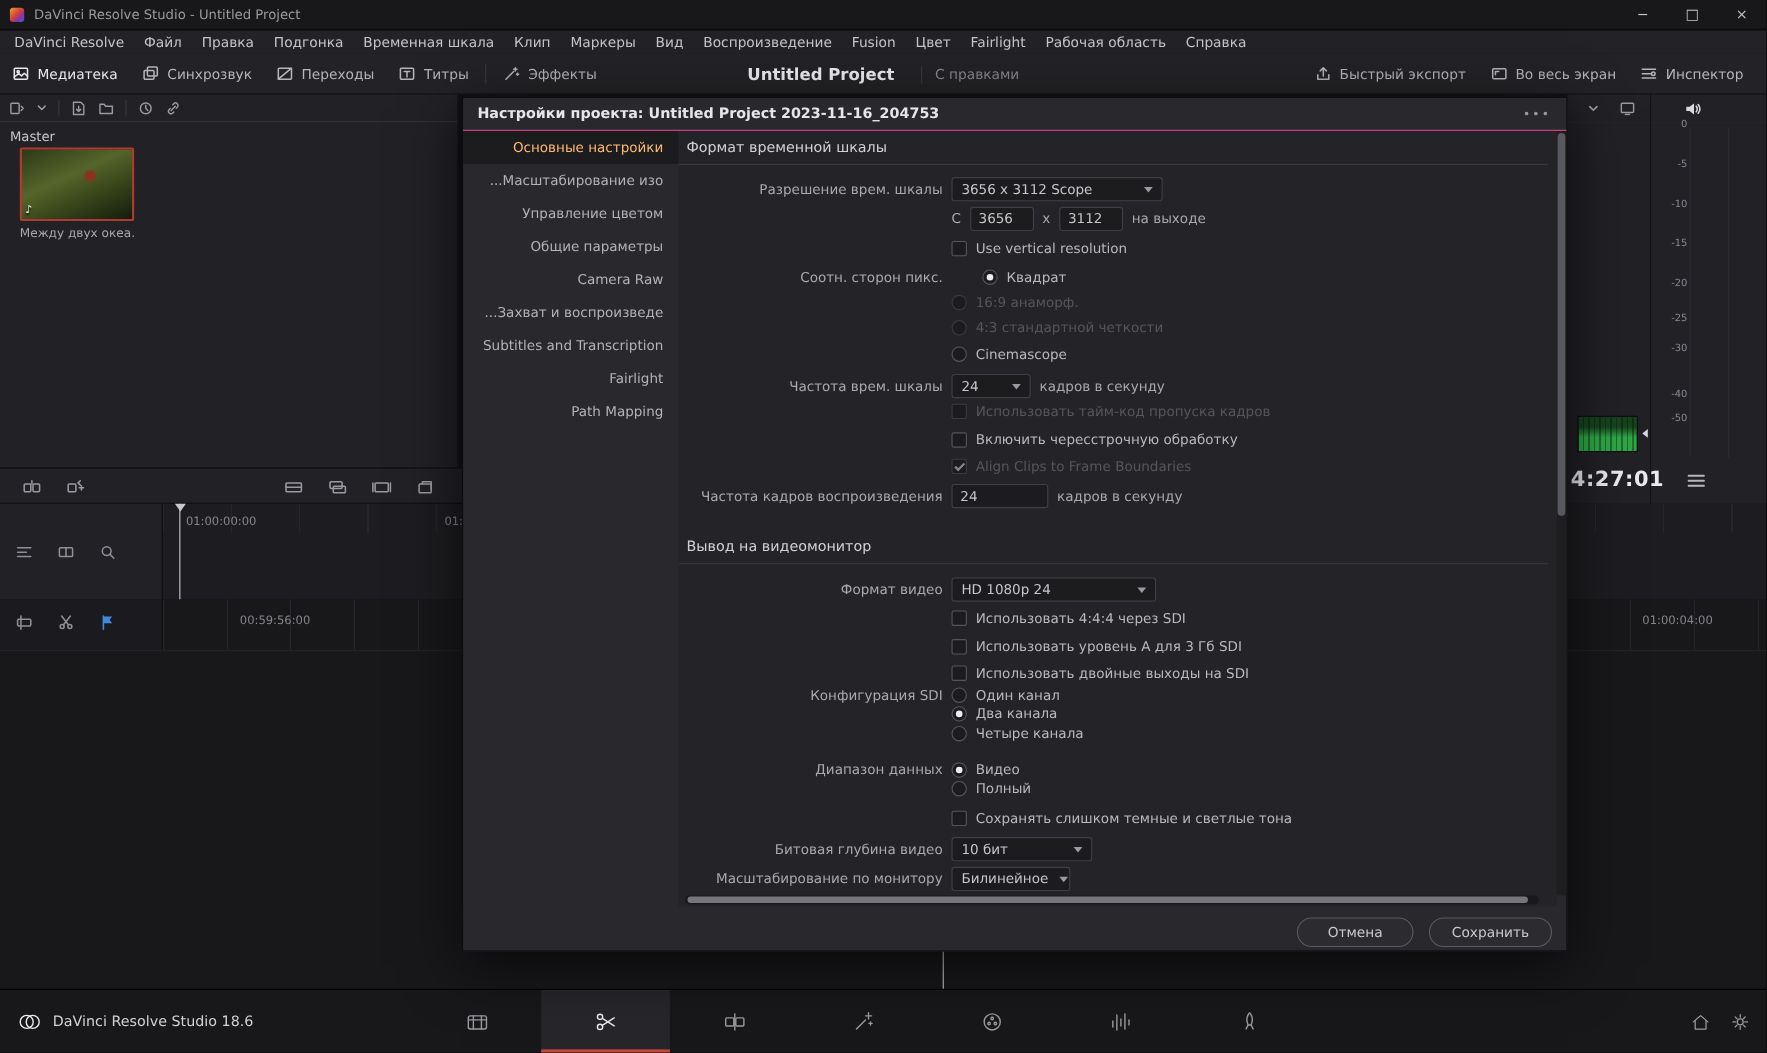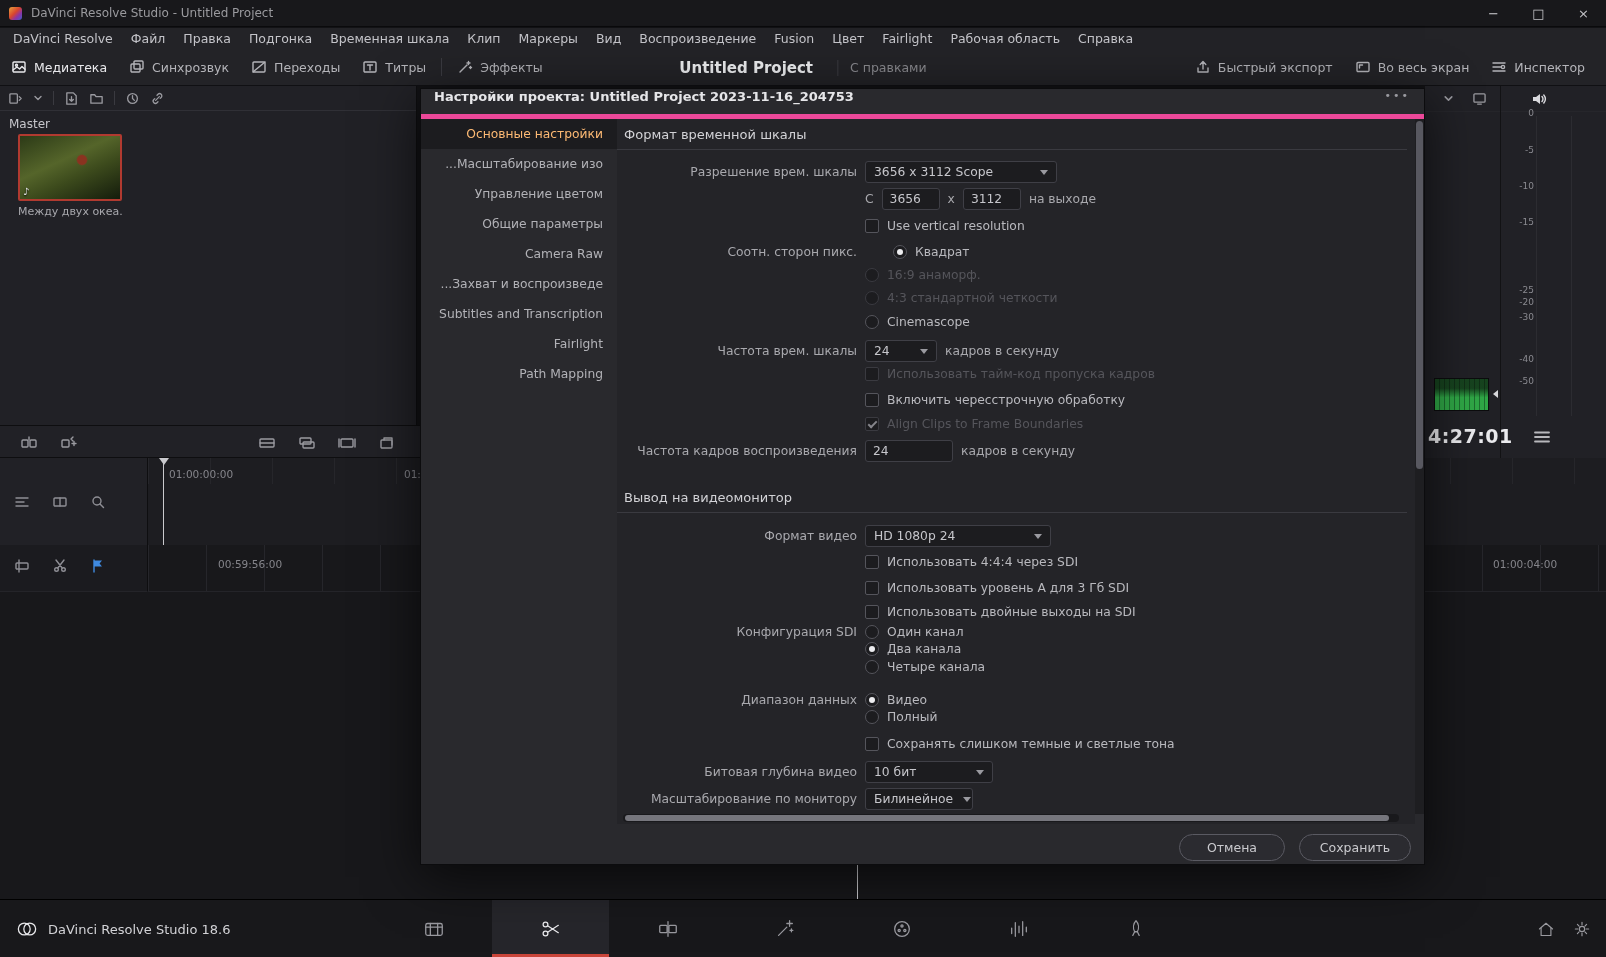--- a/index.html
+++ b/index.html
@@ -73,21 +73,21 @@
   .meter-col { position:absolute; top:30px; width:1px; height:300px; background:#2c2c31; }
   .meter-thumb { position:absolute; left:9px; top:292px; width:55px; height:33px; border:1px solid #0c0c0e;
      background:repeating-linear-gradient(to right,#2fa746 0 4px,#1c6e2e 4px 5px); }
   .meter-thumb::after { content:""; position:absolute; inset:0; background:linear-gradient(to bottom,rgba(10,14,10,.65) 0 30%,rgba(0,0,0,0) 60%); }
   .meter-collapse { position:absolute; left:68px; top:304px; border-top:4px solid transparent; border-bottom:4px solid transparent; border-right:5px solid #d8d8dc; }
   .viewer-tc { position:absolute; left:3px; top:339px; color:#ebebee; font-size:19px; font-weight:600; letter-spacing:.5px; }
   .rp-hamburger { position:absolute; right:56px; top:345px; color:#b8b8bc; }
 
   
   .dialog { position:absolute; left:420px; top:88px; width:1005px; height:777px; background:#29292d; border:1px solid #0c0c0e; box-shadow:0 12px 50px rgba(0,0,0,.65); z-index:20; font-size:12.3px; }
-  .dlg-header { position:absolute; left:0; top:0; width:100%; height:30px; border-bottom:5px solid #ec4899; display:flex; align-items:flex-start;gap:43px; }
+  .dlg-header { position:absolute; left:0; top:0; width:100%; height:30px; border-bottom:1px solid #ec4899; display:flex; align-items:center;gap:43px; }
   .dlg-title { padding-left:13px; color:#e6e6e9; font-size:13px; font-weight:600; }
   .dlg-overflow { margin-left:auto; padding-right:14px; color:#9a9aa0; letter-spacing:2px; font-size:11px; }
   .dlg-sidebar { position:absolute; left:0; top:30px; width:196px; bottom:0; }
   .side-item { height:30px; line-height:30px; text-align:right; padding-right:14px; color:#b2b2b7; white-space:nowrap; overflow:hidden; }
   .side-item.active { background:#1c1c1f; color:#fdba74; }
   .dlg-content { position:absolute; left:196px; top:30px; right:9px; height:705px; background:#242428; overflow:hidden; }
   .sect-title { position:absolute; left:0; right:8px; padding:0 0 7px 7px; color:#d2d2d6; font-size:13px; border-bottom:1px solid #3a3a40; }
   .prow { position:absolute; left:0; right:16px; height:24px; display:flex; align-items:center; }
   .plabel { width:240px; flex:none; text-align:right; padding-right:0; color:#a9a9ae; white-space:nowrap; }
   .pctrl { display:flex; align-items:center; gap:8px; margin-left:8px; }
@@ -406,21 +406,21 @@
           </svg>
         </span>
     </div>
     <div class="rp-divider-v"></div>
     <div class="meter-col" style="left:111px;"></div>
     <div class="meter-col" style="left:146px;"></div>
     <span class="meter-num" style="top:27px;">0</span>
     <span class="meter-num" style="top:64px;">-5</span>
     <span class="meter-num" style="top:100px;">-10</span>
     <span class="meter-num" style="top:136px;">-15</span>
-    <span class="meter-num" style="top:172px;margin-top:44px;">-20</span>
+    <span class="meter-num" style="top:172px;">-20</span>
     <span class="meter-num" style="top:204px;">-25</span>
     <span class="meter-num" style="top:231px;">-30</span>
     <span class="meter-num" style="top:273px;">-40</span>
     <span class="meter-num" style="top:295px;">-50</span>
     <div class="meter-thumb"></div>
     <div class="meter-collapse"></div>
     <span class="viewer-tc">4:27:01</span>
     <span class="rp-hamburger">
         <svg width="16" height="12" viewBox="0 0 16 12">
           <path d="M1 1.5h14M1 6h14M1 10.5h14" stroke-width="1.8"></path>

